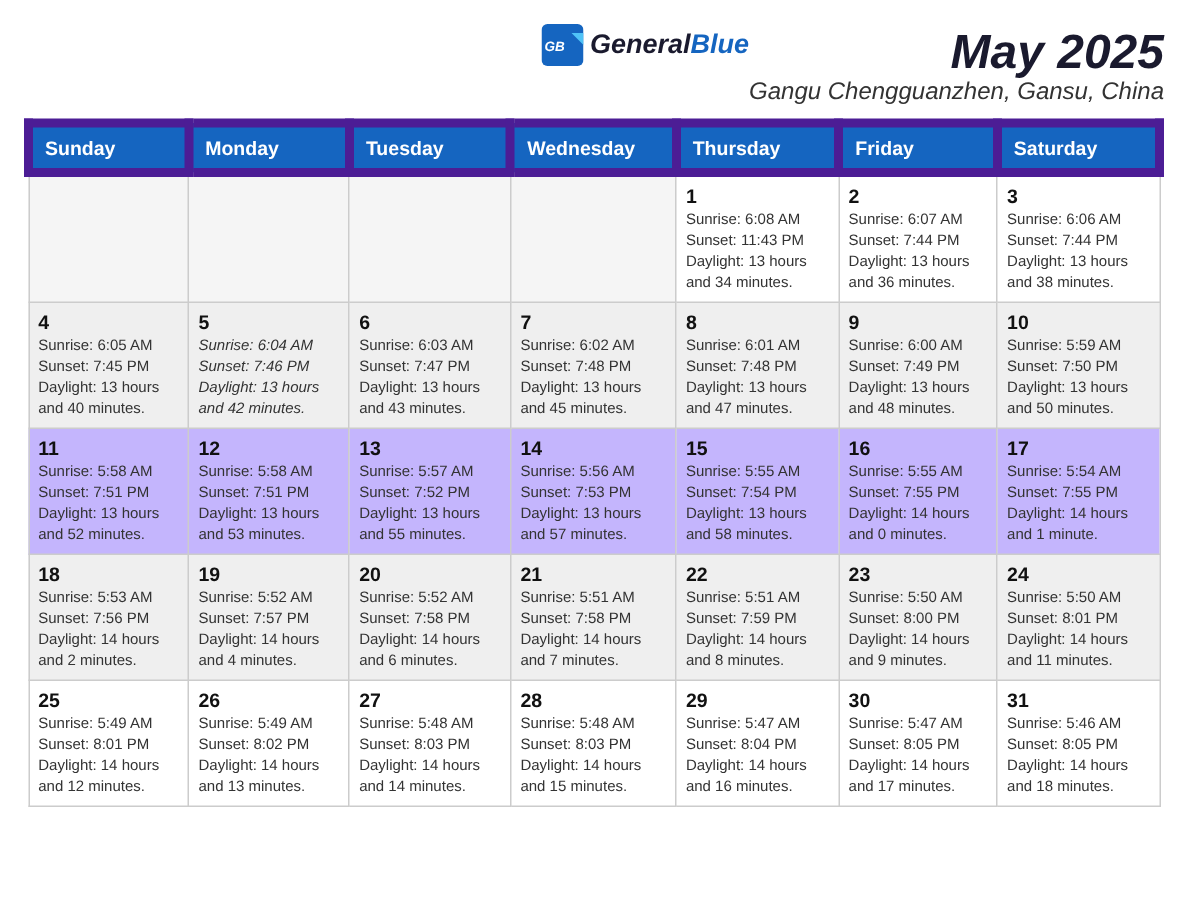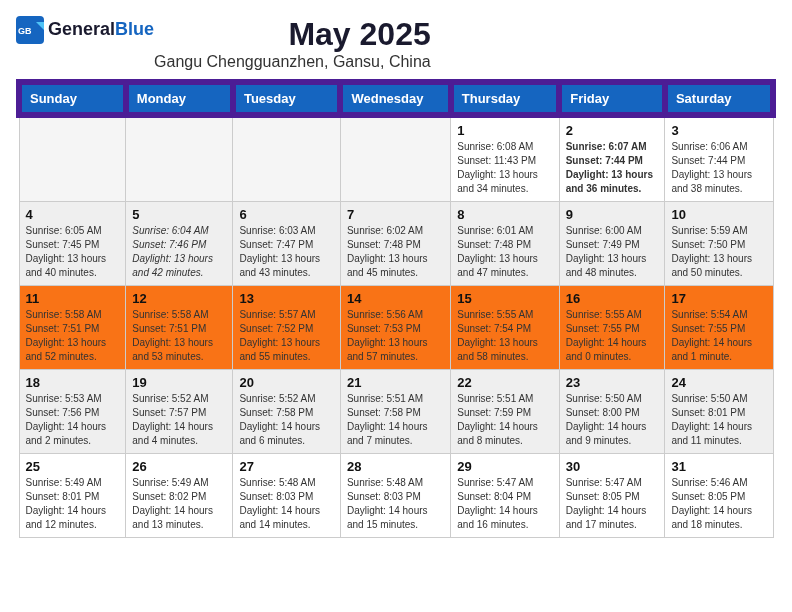--- a/index.html
+++ b/index.html
@@ -5,23 +5,24 @@
     * { box-sizing: border-box; margin: 0; padding: 0; }
     body {
       font-family: Arial, sans-serif;
       background: #fff;
       width: 792px;
       min-height: 612px;
       padding: 16px;
     }
     .header {
       display: flex;
-      justify-content: flex-start;
+      justify-content: flex-end;
       align-items: flex-start;
       margin-bottom: 8px;
+      font-style: italic;
     }
     .logo {
       display: flex;
       align-items: center;
     }
     .logo-text {
       display: flex;
       flex-direction: row;
       line-height: 1.1;
     }
@@ -86,21 +87,21 @@
     }
     .cell-info {
       font-size: 10px;
       color: #333;
       line-height: 1.4;
     }
     tr:nth-child(odd) td { background: #fff; }
     tr:nth-child(even) td { background: #f0f0f0; }
     .calendar-table tbody tr:nth-child(1) td { background: #fff; }
     .calendar-table tbody tr:nth-child(2) td { background: #efefef; }
-    .calendar-table tbody tr:nth-child(3) td { background: #f97316; }
+    .calendar-table tbody tr:nth-child(3) td { background: #c4b5fd; }
     .calendar-table tbody tr:nth-child(4) td { background: #efefef; }
     .calendar-table tbody tr:nth-child(5) td { background: #fff; }
     .calendar-table td.empty { background: #f5f5f5 !important; }
   </style>
 </head>
 <body>
 
 <div class="header">
   <div class="logo">
     <svg class="logo-icon" viewBox="0 0 28 28">
@@ -139,21 +140,21 @@
         <td class="empty"></td>
         <td>
           <div class="day-number">1</div>
           <div class="cell-info" style="white-space: pre-line;">Sunrise: 6:08 AM
 Sunset: 11:43 PM
 Daylight: 13 hours
 and 34 minutes.</div>
         </td>
         <td>
           <div class="day-number">2</div>
-          <div class="cell-info" style="white-space: pre-line; font-weight: bold;">Sunrise: 6:07 AM
+          <div class="cell-info" style="white-space: pre-line;">Sunrise: 6:07 AM
 Sunset: 7:44 PM
 Daylight: 13 hours
 and 36 minutes.</div>
         </td>
         <td>
           <div class="day-number">3</div>
           <div class="cell-info" style="white-space: pre-line;">Sunrise: 6:06 AM
 Sunset: 7:44 PM
 Daylight: 13 hours
 and 38 minutes.</div>

